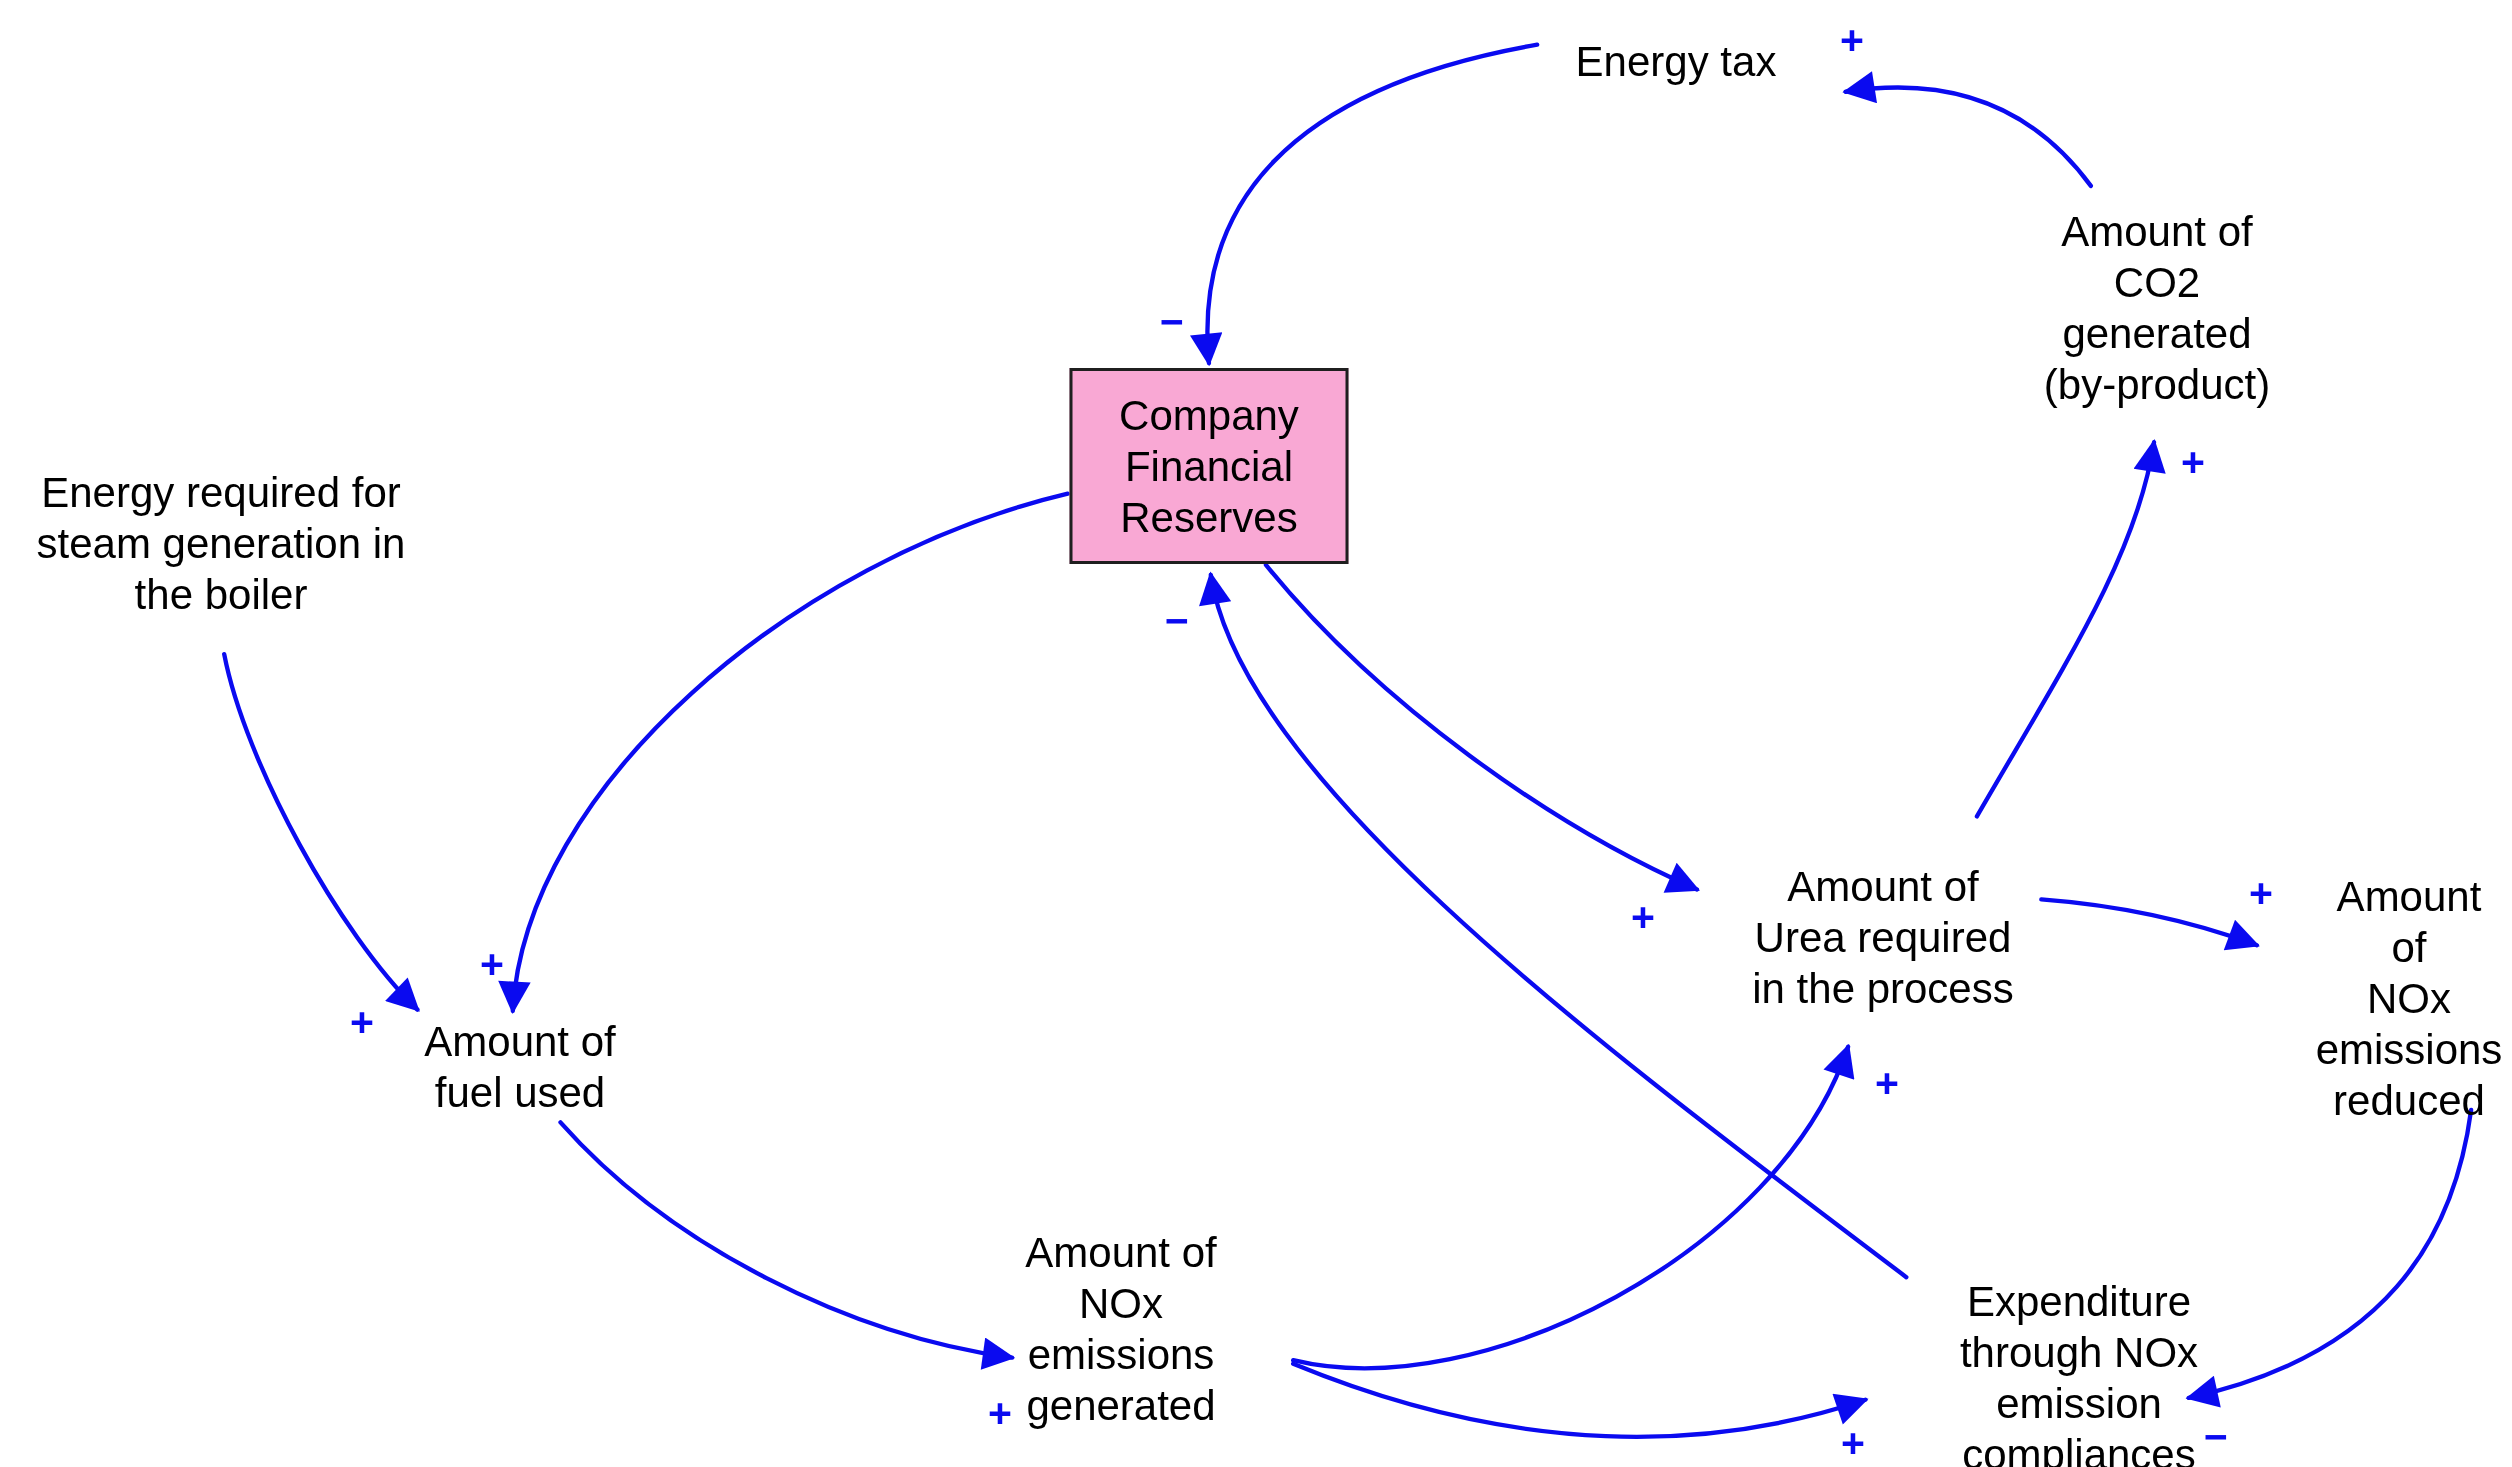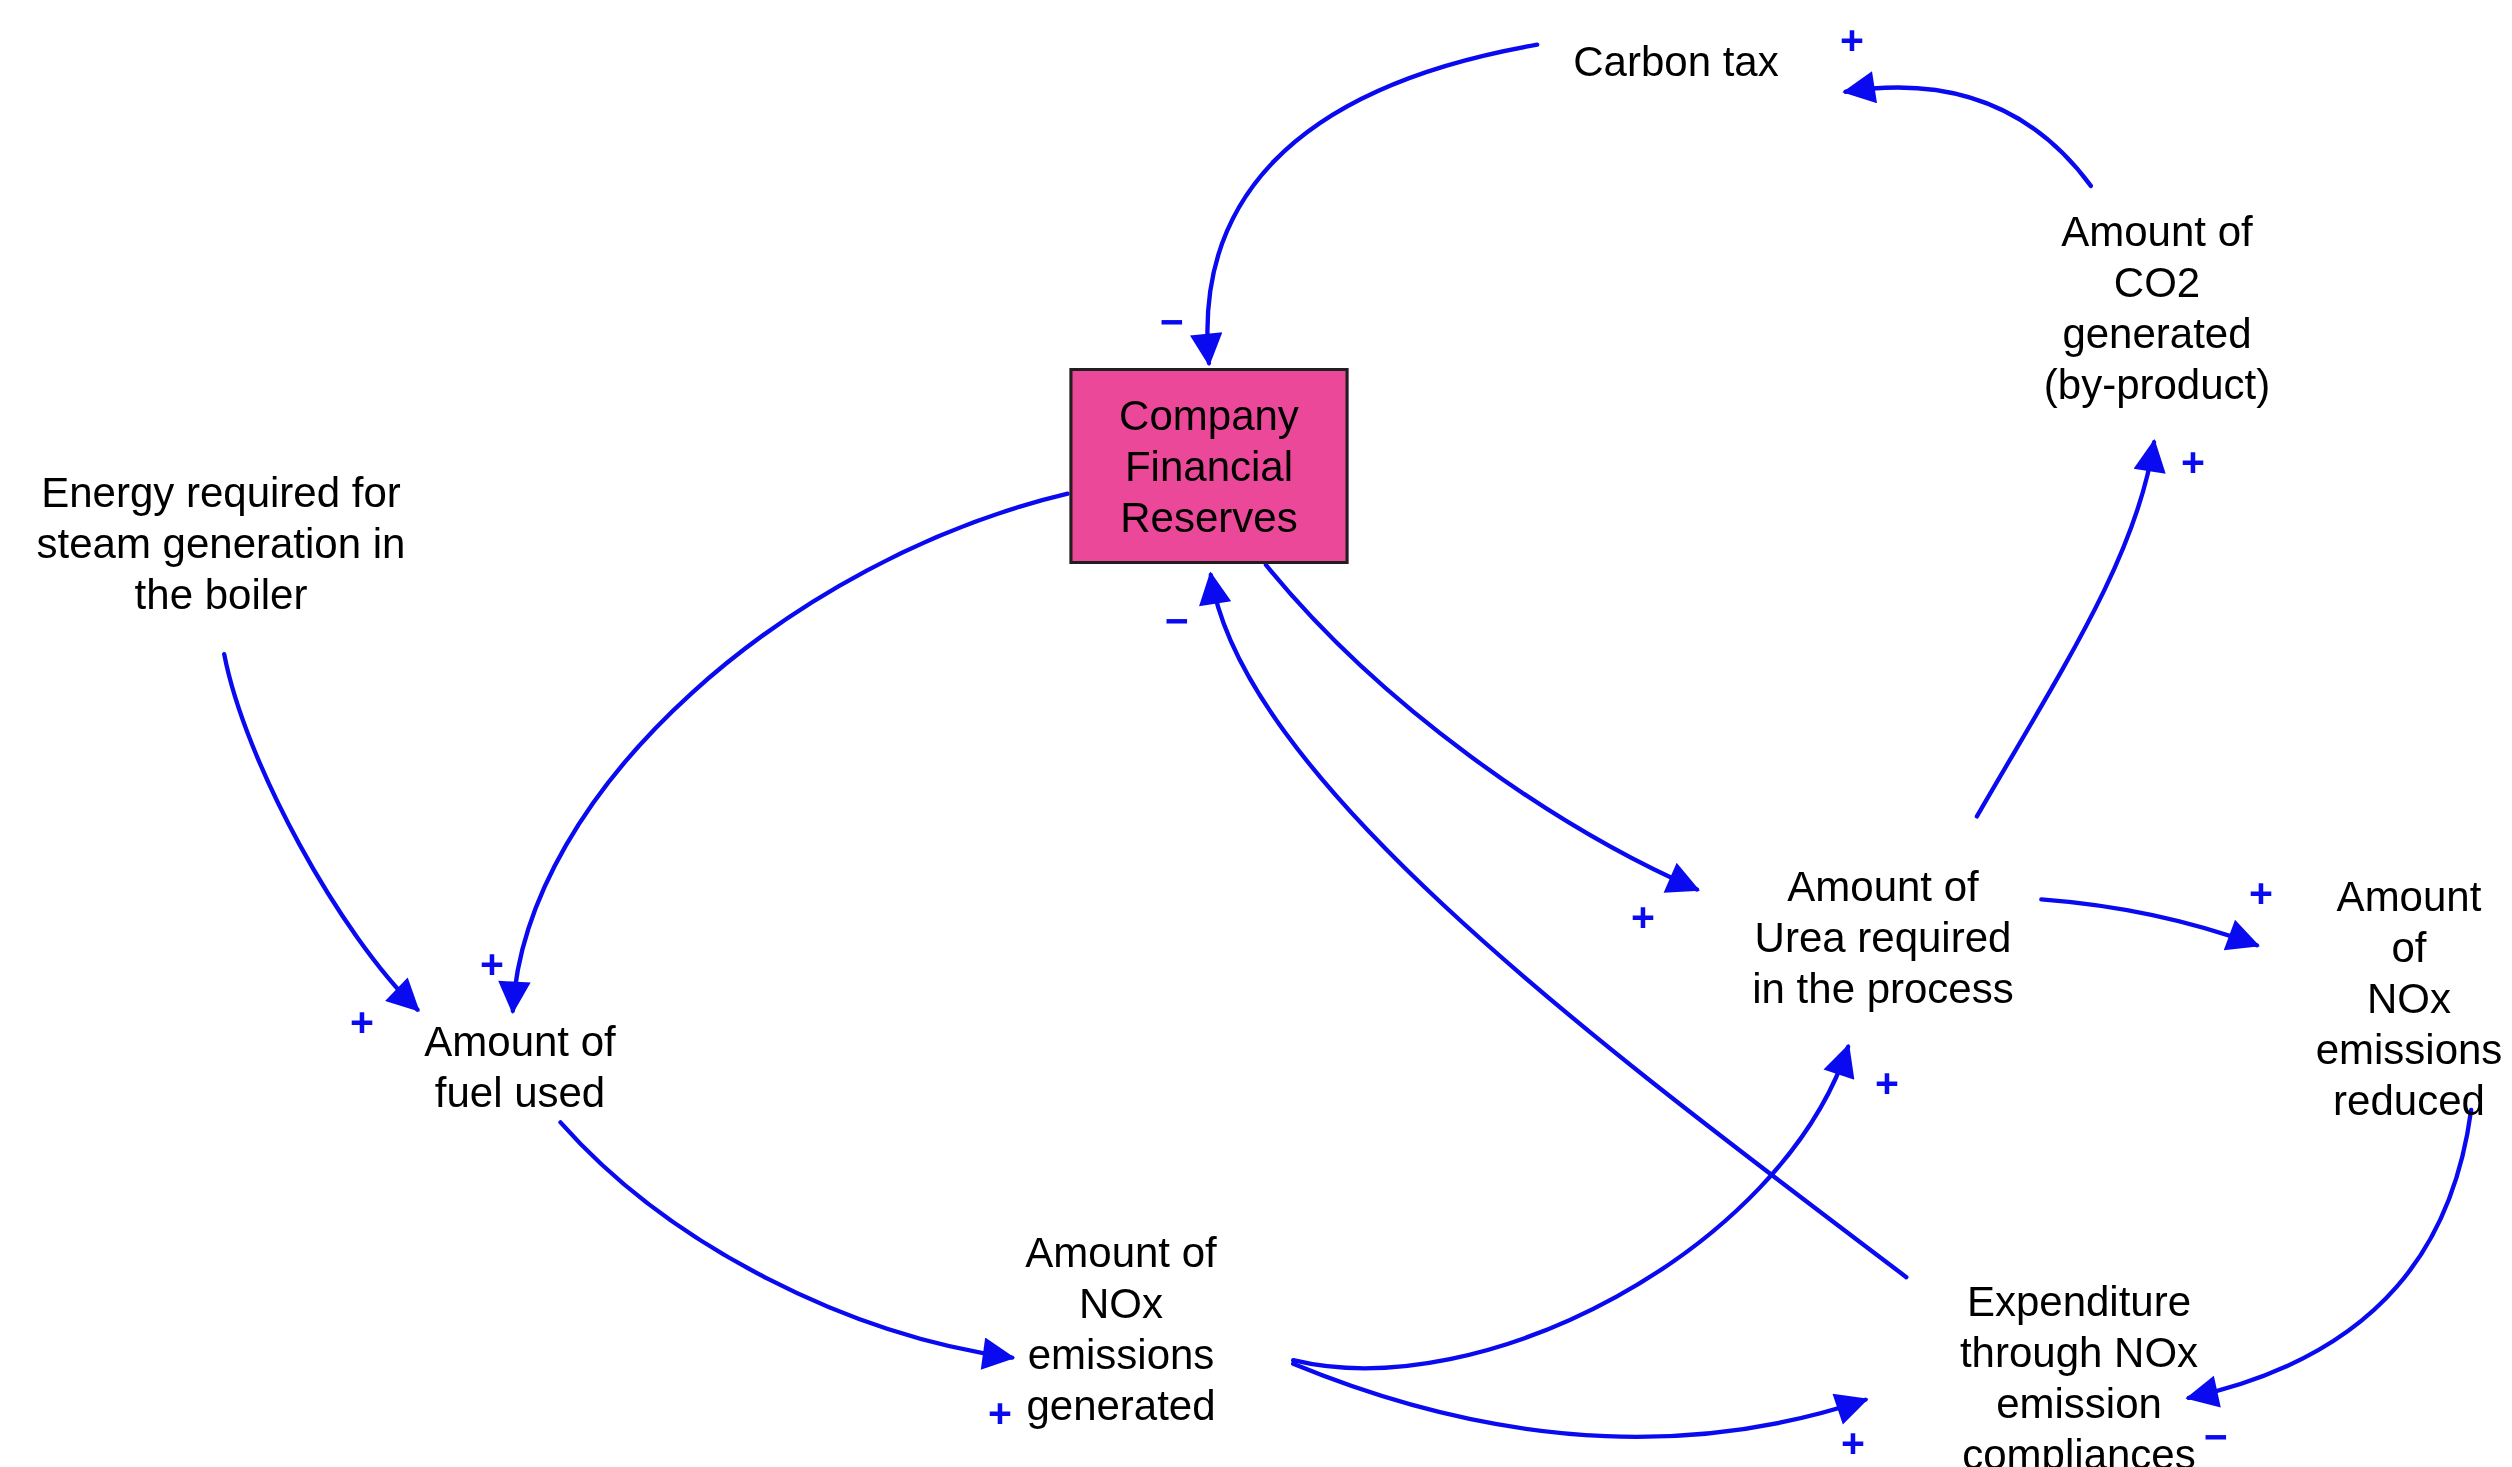--- a/index.html
+++ b/index.html
@@ -32,21 +32,21 @@
     position: absolute;
     transform: translate(-50%, -50%);
     white-space: pre-line;
     text-align: center;
     color: #000000;
     font-size: 42px;
     line-height: 51px;
     letter-spacing: 0px;
   }
   .node.boxed {
-    background: #ec4899;
+    background: #f9a8d4;
     border: 3.1px solid #1f1f1f;
     width: 273px;
     height: 190px;
     display: flex;
     align-items: center;
     justify-content: center;
   }
   .sign {
     position: absolute;
     transform: translate(-50%, -50%);
@@ -74,21 +74,21 @@
         <path d="M 2088 2196 C 2392 2270 2876 2018 2984 1690" class="edge" stroke="#0a0af0" marker-end="url(#arrowhead)"></path>
         <path d="M 2088 2202 C 2452 2352 2762 2344 3012 2260" class="edge" stroke="#0a0af0" marker-end="url(#arrowhead)"></path>
         <path d="M 3078 2062 C 2600 1700 2005 1262 1955 928" class="edge" stroke="#0a0af0" marker-end="url(#arrowhead)"></path>
         <path d="M 2044 912 C 2226 1136 2506 1334 2740 1436" class="edge" stroke="#0a0af0" marker-end="url(#arrowhead)"></path>
         <path d="M 3192 1318 C 3332 1076 3450 898 3478 714" class="edge" stroke="#0a0af0" marker-end="url(#arrowhead)"></path>
         <path d="M 3296 1452 Q 3482 1466 3644 1526" class="edge" stroke="#0a0af0" marker-end="url(#arrowhead)"></path>
         <path d="M 3990 1792 C 3962 2002 3850 2188 3534 2257" class="edge" stroke="#0a0af0" marker-end="url(#arrowhead)"></path>
       </g>
   </svg>
   <div id="nodes-layer">
-      <div class="node" style="left: 1676px; top: 61px; color: rgb(0, 0, 0);">Carbon tax</div>
+      <div class="node" style="left: 1676px; top: 61px; color: rgb(0, 0, 0);">Energy tax</div>
       <div class="node" style="left: 2157px; top: 308px; color: rgb(0, 0, 0);">Amount of
 CO2
 generated
 (by-product)</div>
       <div class="node boxed" style="left: 1209px; top: 466px; color: rgb(0, 0, 0); border-color: rgb(31, 31, 31);">Company
 Financial
 Reserves</div>
       <div class="node" style="left: 221px; top: 543px; color: rgb(0, 0, 0);">Energy required for
 steam generation in
 the boiler</div>

